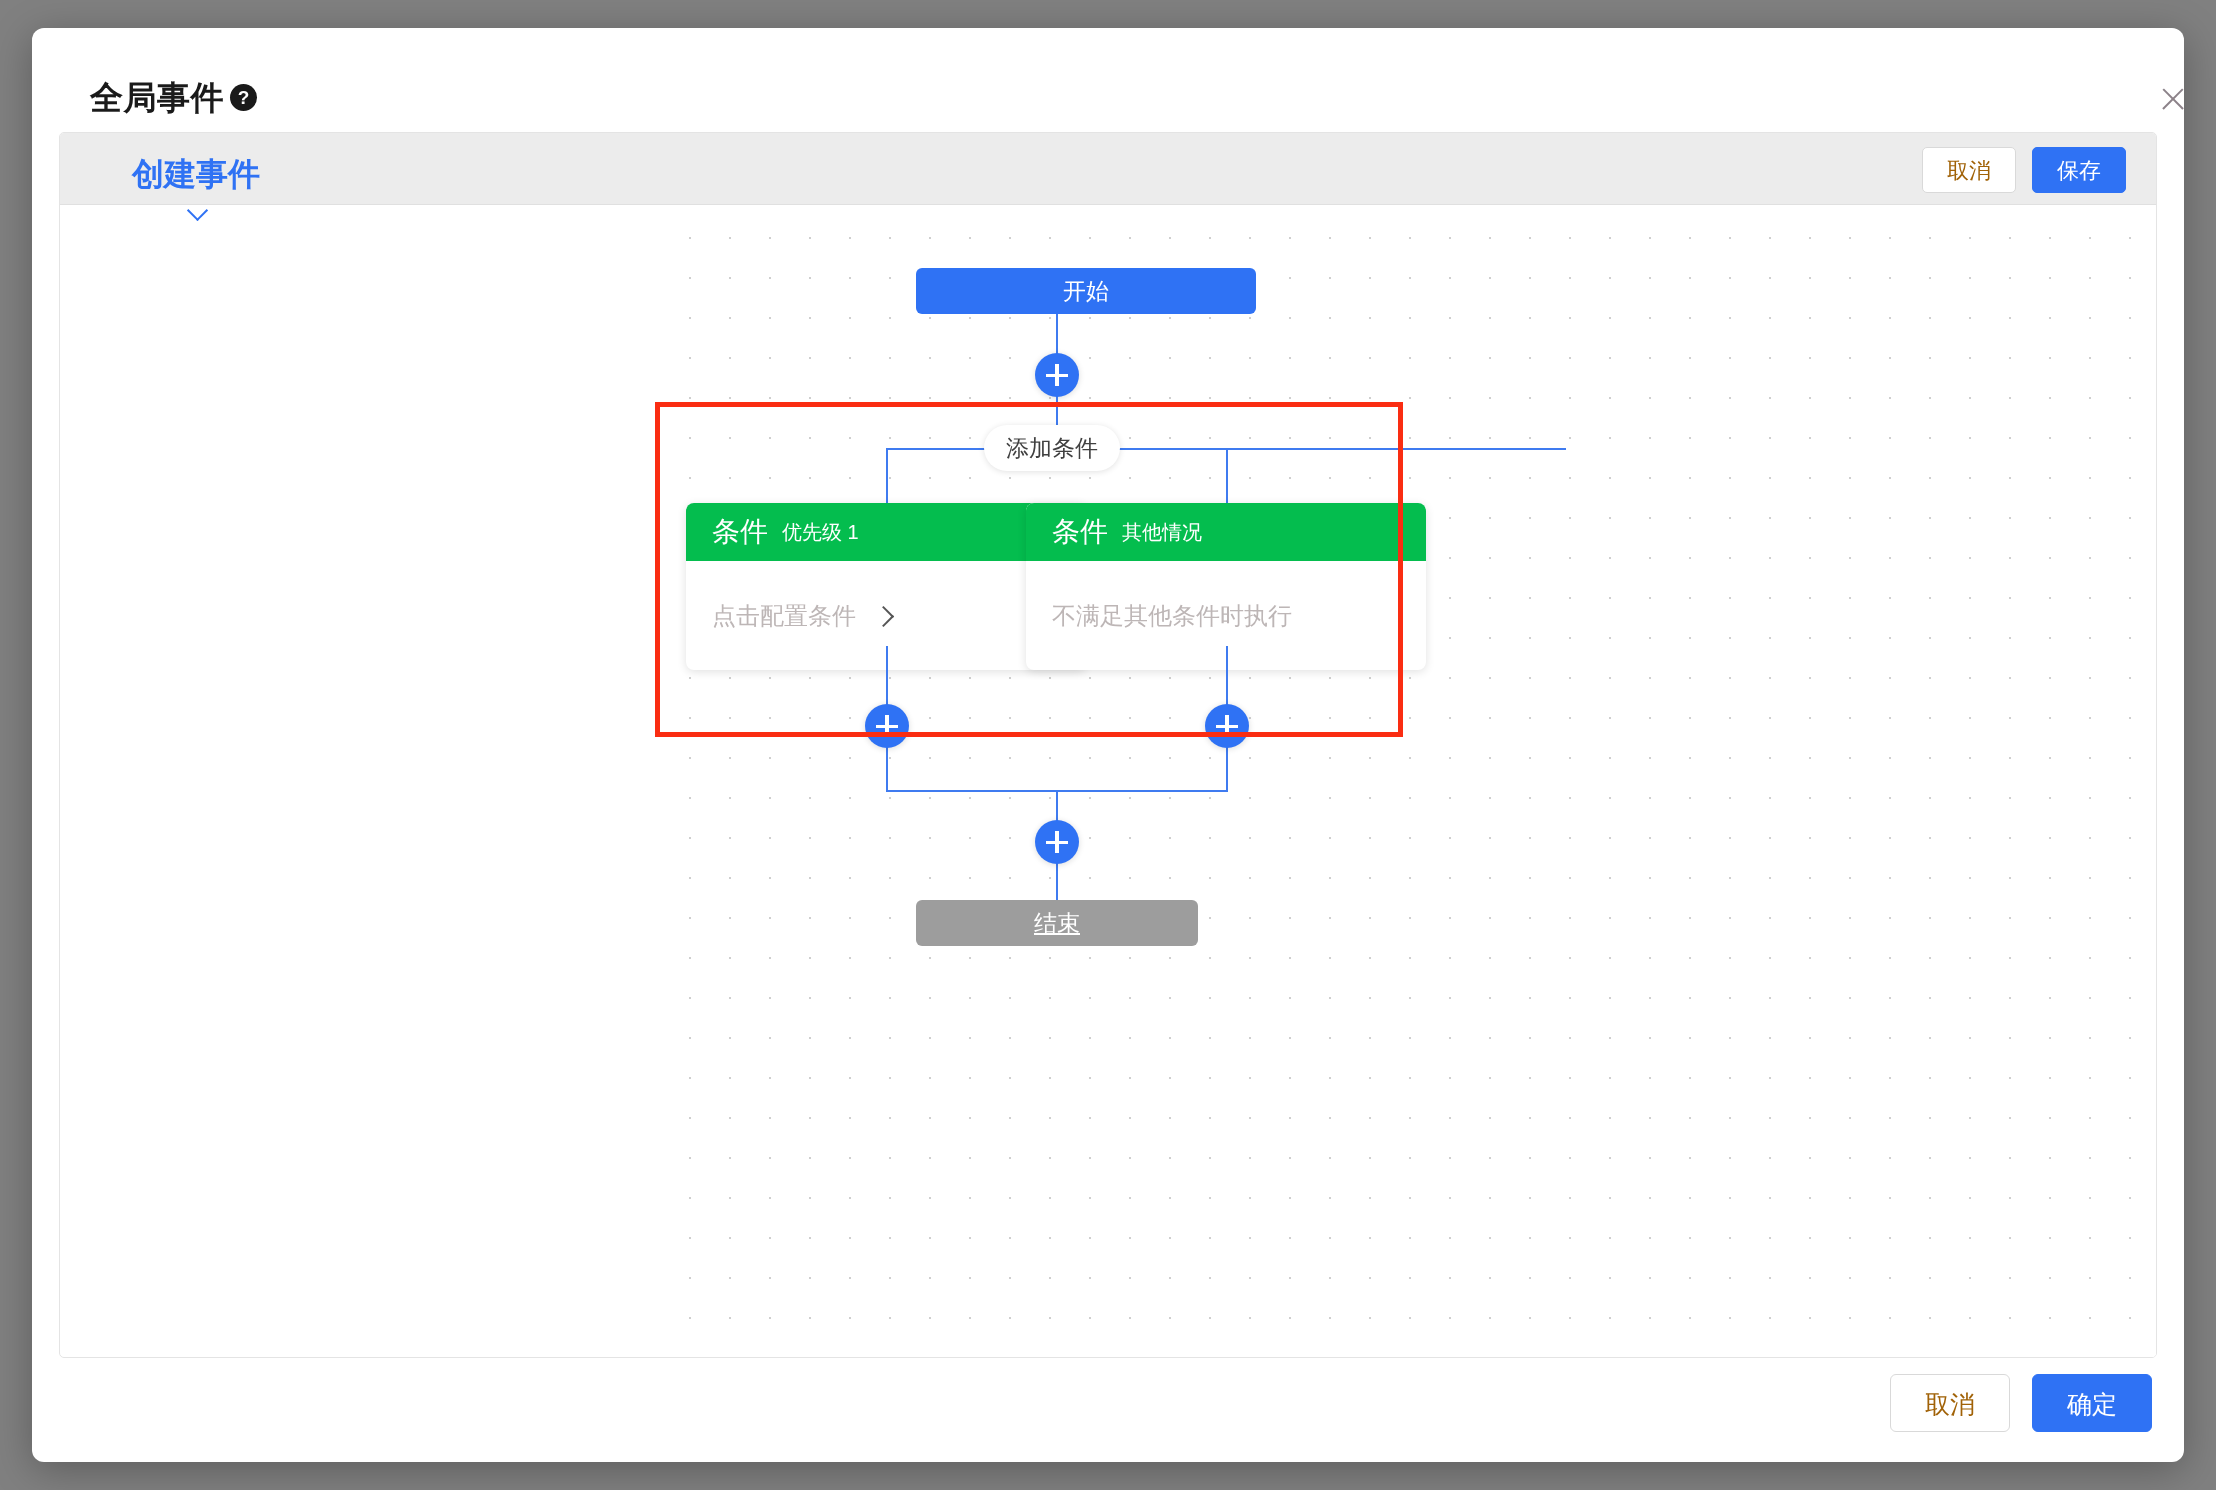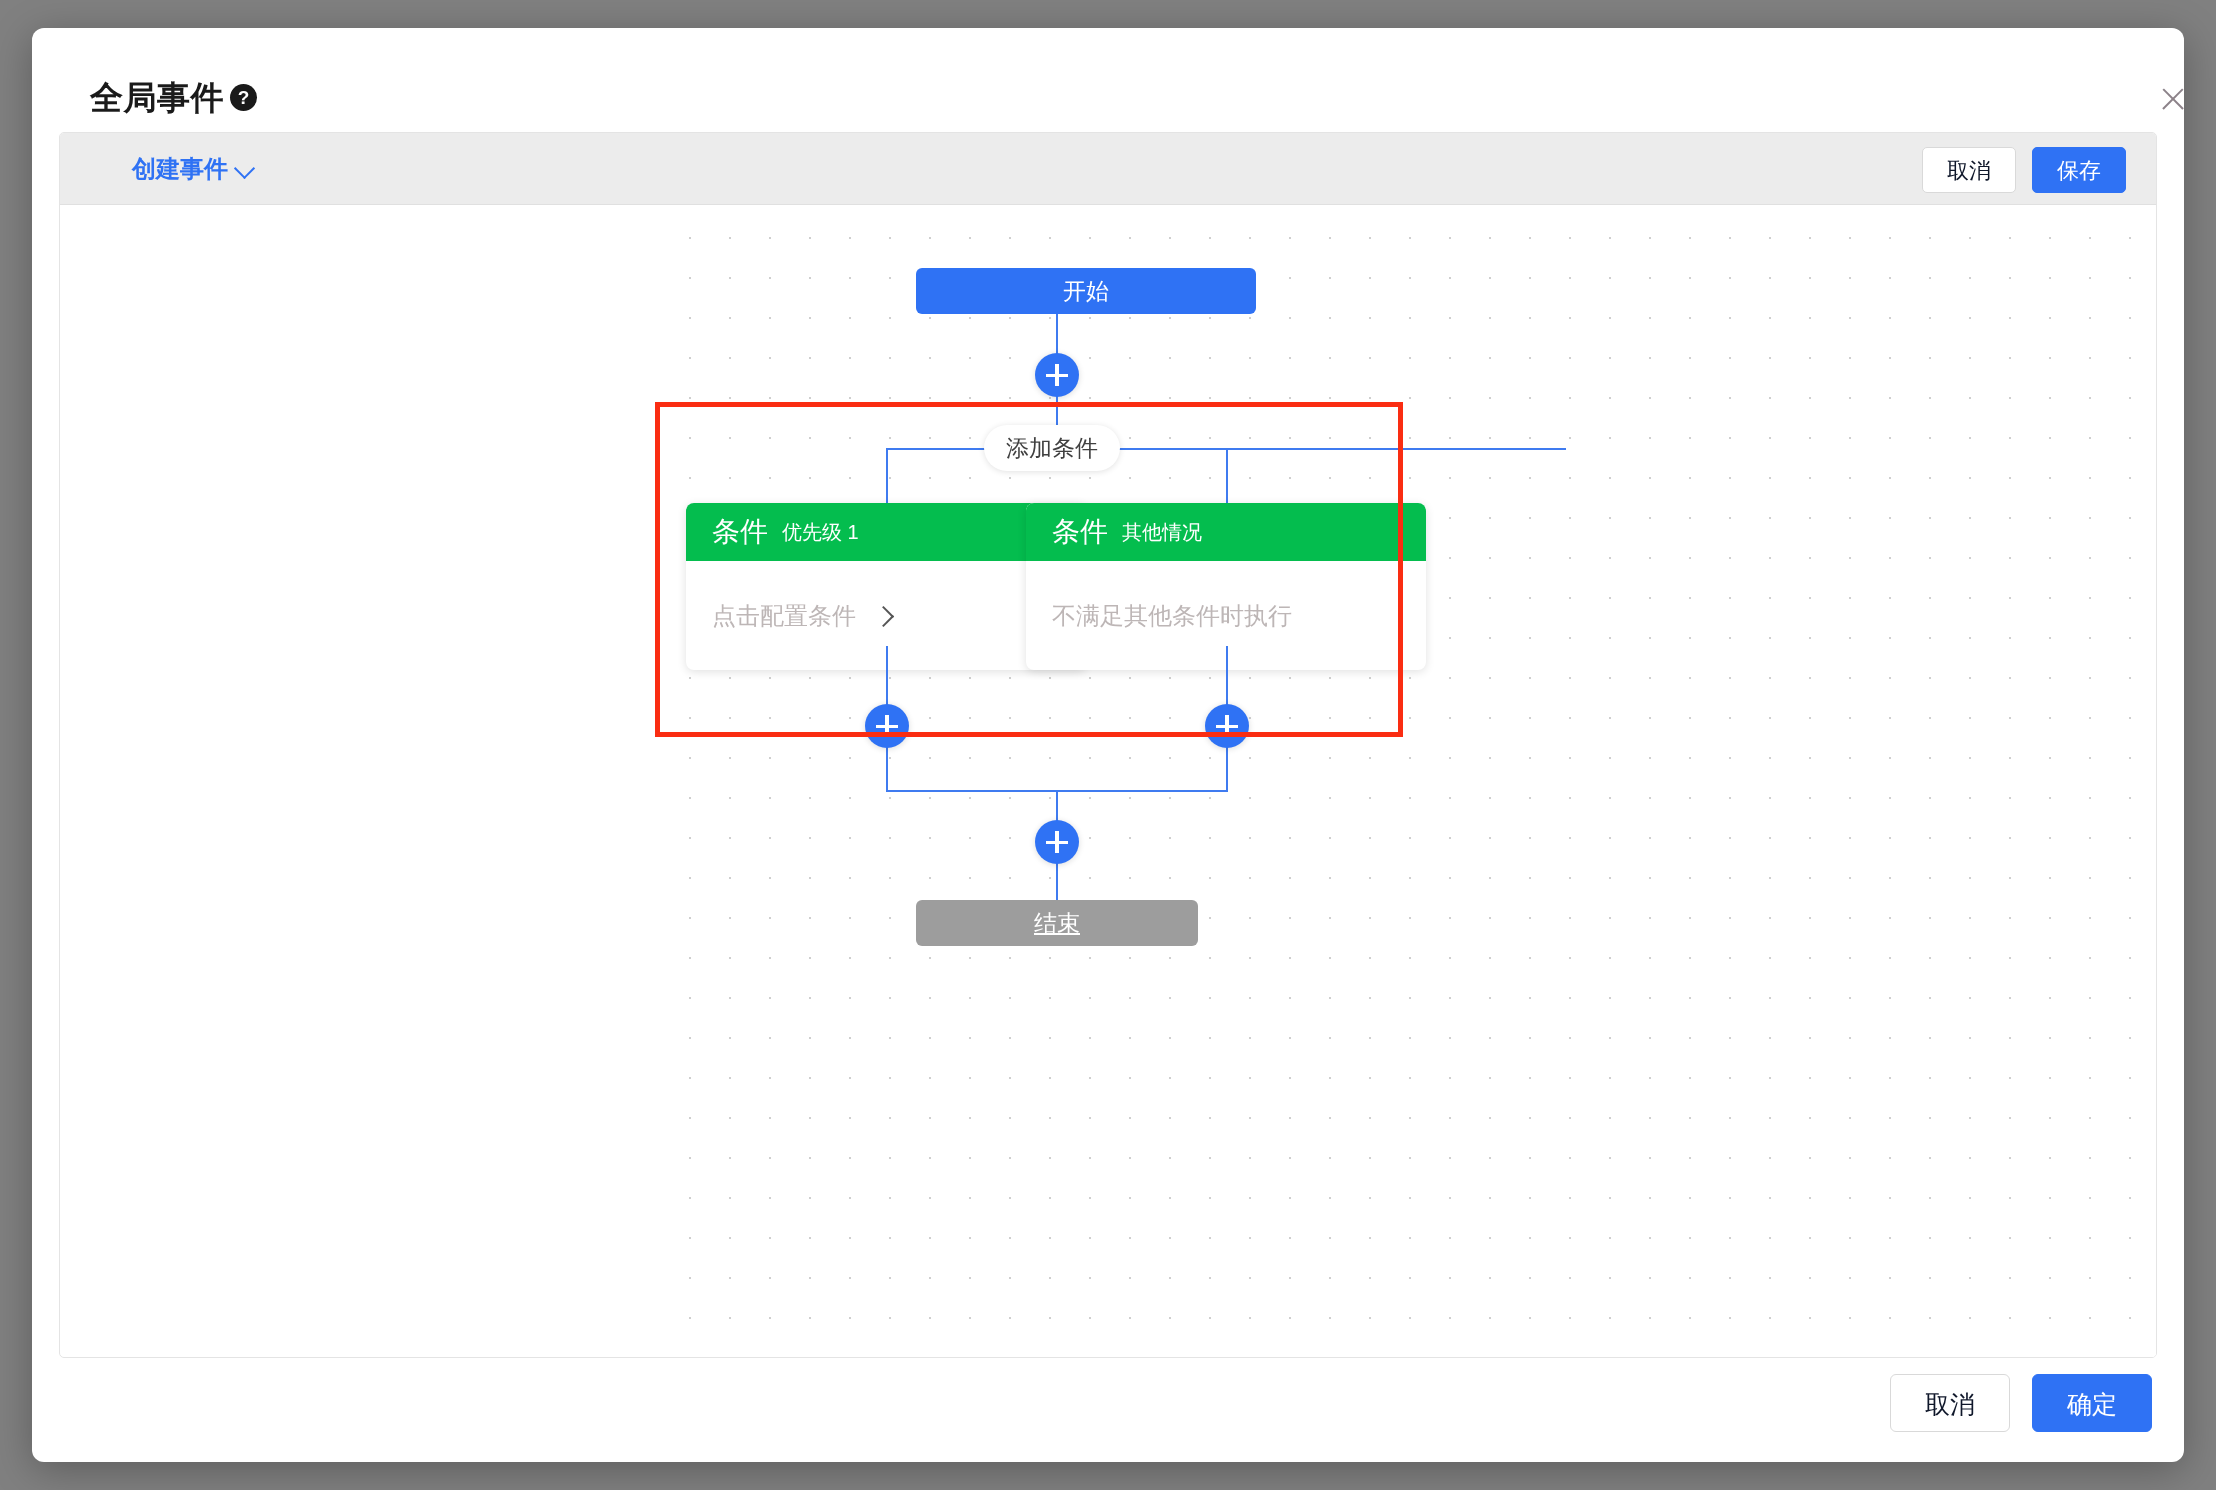--- a/index.html
+++ b/index.html
@@ -103,24 +103,25 @@
   }
 
   .create-event {
     position: absolute;
     left: 72px;
     top: 20px;
     display: flex;
     align-items: center;
     gap: 4px;
     color: #2f72f4;
-    font-size: 24px;
+    font-size: 32px;
     font-weight: 600;
     cursor: pointer;
     white-space: nowrap;
+    flex-direction: column;
   }
 
   .chev-down {
     width: 20px; height: 20px;
     position: relative;
     display: inline-block;
     margin-left: 3px;
   }
   .chev-down::before {
     content: "";
@@ -147,21 +148,21 @@
     font-size: 22px;
     line-height: 46px;
     text-align: center;
     cursor: pointer;
     white-space: nowrap;
     min-width: 90px;
   }
   .btn-default {
     background: #ffffff;
     border: 1px solid #d9d9d9;
-    color: #0f172a;
+    color: #a16207;
   }
   .btn-primary {
     background: #2f72f4;
     border: 1px solid #2f72f4;
     color: #ffffff;
   }
 
   
   .sidebar {
     position: absolute;

